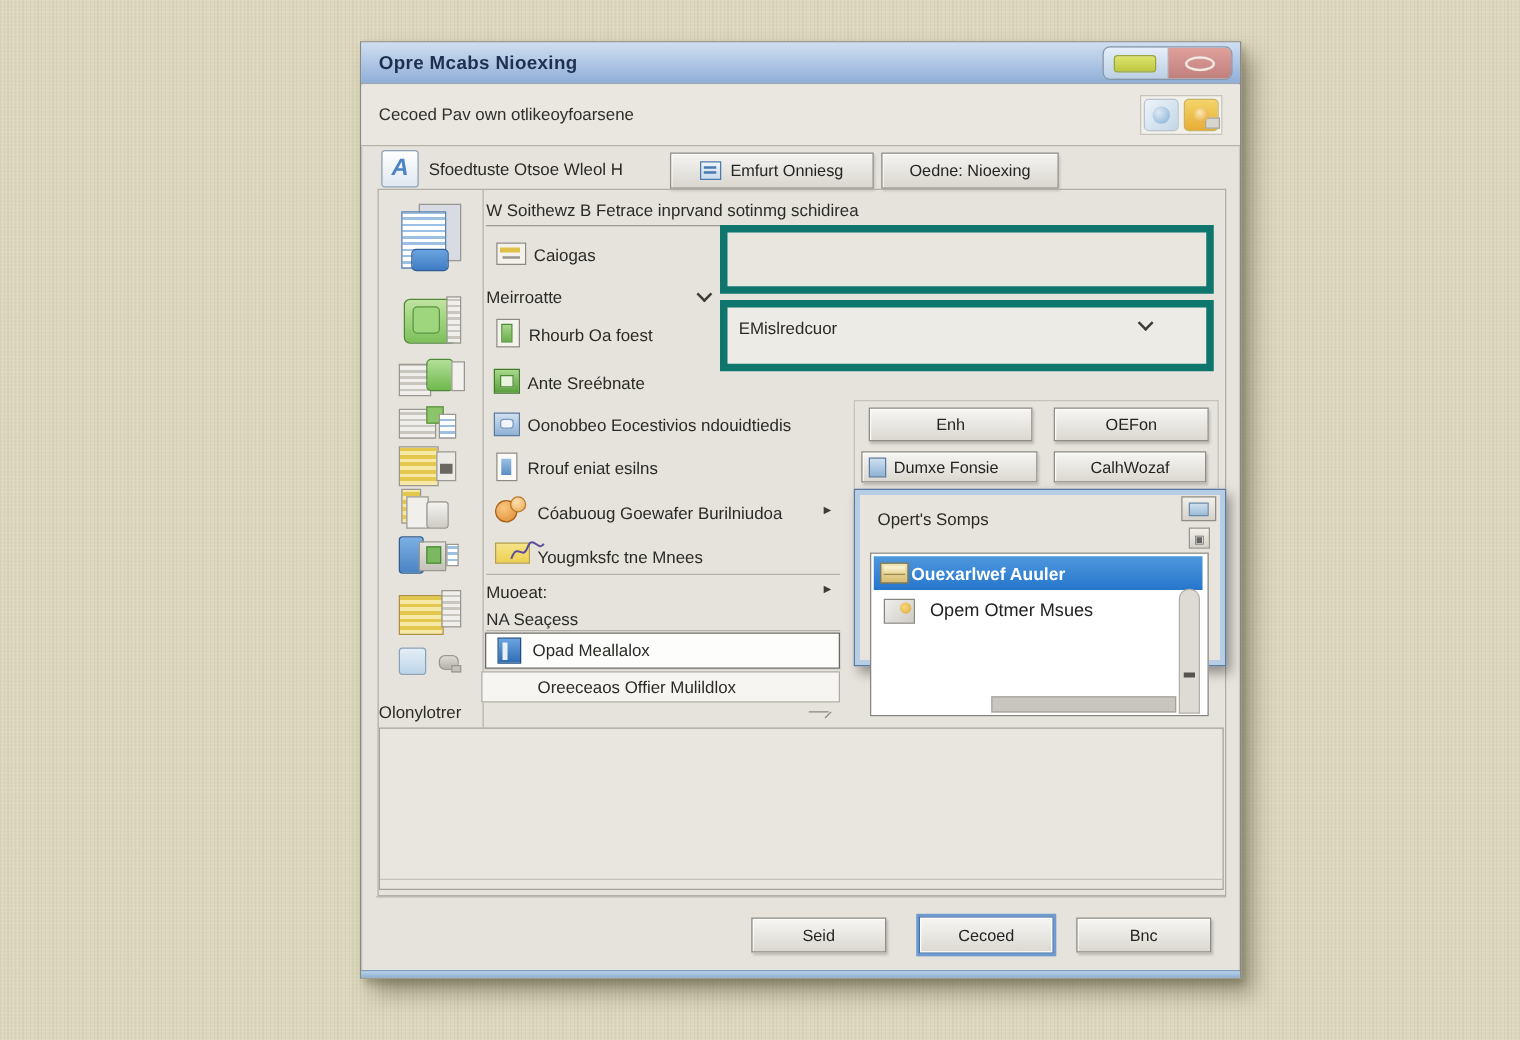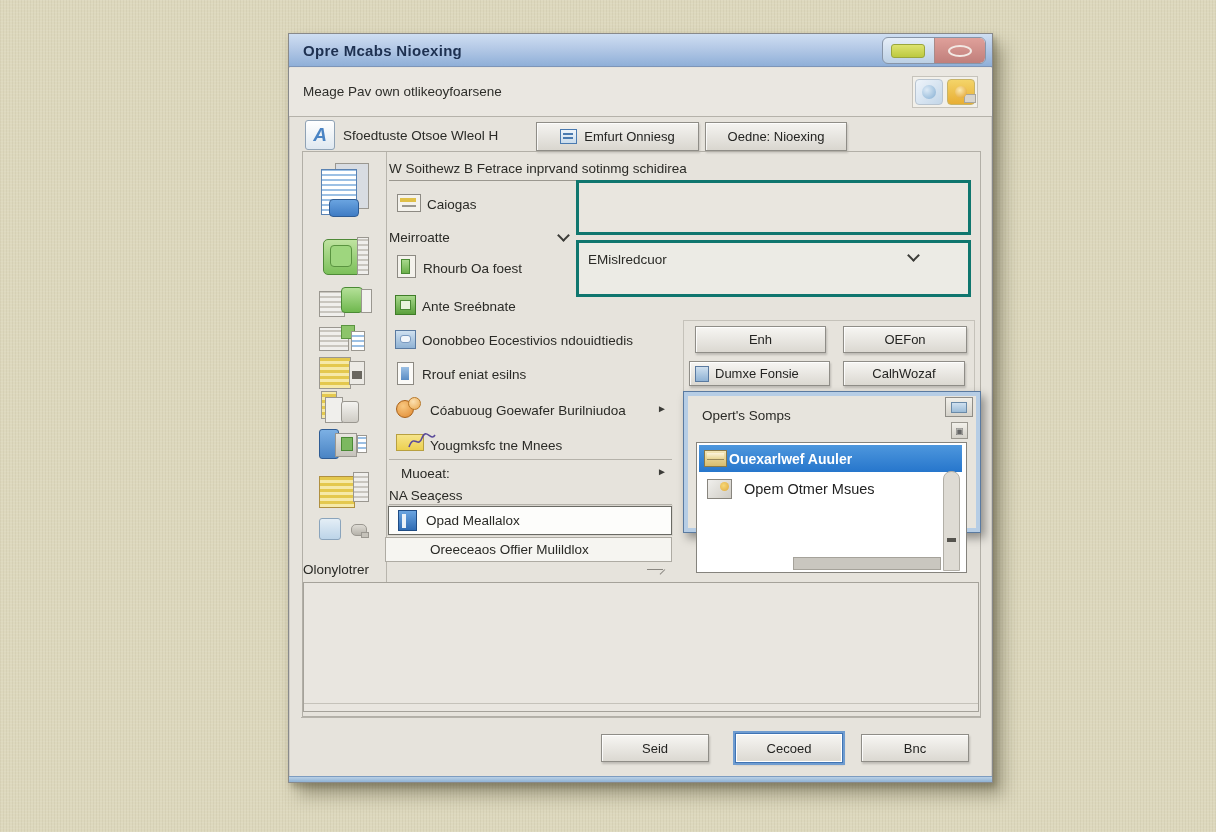--- a/index.html
+++ b/index.html
@@ -79,21 +79,21 @@
   .stripes-blue { background:repeating-linear-gradient(0deg,#ffffff 0 3px,#9cc0e4 3px 5px); }
   .stripes-yellow { background:repeating-linear-gradient(0deg,#f6e9a8 0 3px,#e4c84e 3px 6px); }
   .stripes-gray { background:repeating-linear-gradient(0deg,#f0efec 0 3px,#c9c6bf 3px 5px); }
 
   
   .row-label { font-size:13.5px; color:#2a2a26; white-space:nowrap; }
   .mini { position:absolute; border:1px solid #8d8a83; }
   .chev { display:inline-block; width:9px; height:9px; border-right:2px solid #3c3c38; border-bottom:2px solid #3c3c38; transform:rotate(45deg); }
   .subarrow { font-size:10px; color:#3c3c38; }
   .hline { background:#b5b2aa; height:1px; }
-  .fieldbox { border:3px solid #0f766e; background:rgba(238,236,230,.35); }
+  .fieldbox { border:6px solid #0f766e; background:rgba(238,236,230,.35); }
 
   .sel-row { left:99px; top:472px; width:284px; height:29px; background:#fdfdfb; border:1px solid #6a6a64;
     box-shadow:0 0 0 1px #d8d5ce; display:flex; align-items:center; gap:9px; padding-left:9px; }
   .sub-row { left:96px; top:503px; width:287px; height:25px; background:#f6f5f1; border:1px solid #aeaba3;
     display:flex; align-items:center; padding-left:44px; }
 
   
   .btn { background:linear-gradient(#f7f6f3,#dbd8d1); border:1px solid #8f8d87;
     box-shadow:inset 1px 1px 0 rgba(255,255,255,.85), 1px 2px 2px rgba(0,0,0,.18);
     display:flex; align-items:center; justify-content:center; font-size:13px; color:#242422; cursor:default; }
@@ -142,21 +142,21 @@
       <div class="min-zone">
         <div class="min-glyph"></div>
       </div>
       <div class="close-zone">
         <div class="close-glyph"></div>
       </div>
     </div>
   </div>
 
   <div class="abs header-strip">
-    <div class="abs subtitle-text">Meage Pav own otlikeoyfoarsene</div>
+    <div class="abs subtitle-text">Cecoed Pav own otlikeoyfoarsene</div>
     <div class="abs hdr-icons">
       <div class="hdr-icon-blue"></div>
       <div class="hdr-icon-orange">
         <div class="hdr-icon-tag"></div>
       </div>
     </div>
   </div>
 
   <div class="abs app-icon">A</div>
   <div class="abs app-label row-label">Sfoedtuste Otsoe Wleol H</div>
@@ -262,21 +262,21 @@
   <div class="abs row-label" style="left:141px; top:369px;">Cóabuoug Goewafer Burilniudoa</div>
   <span class="abs subarrow" style="left:368px; top:369px;">►</span>
 
   <div class="mini abs" style="left:107px; top:400px; width:28px; height:17px; background:linear-gradient(#f6e48a,#ecd050); border-color:#b8a040;"></div>
   <svg class="abs" style="left:118px; top:396px;" width="30" height="22">
     <path d="M2 17 C7 3, 11 19, 15 8 S 24 12, 28 5" stroke="#5a4a9a" fill="none" stroke-width="1.6"></path>
   </svg>
   <div class="abs row-label" style="left:141px; top:404px;">Yougmksfc tne Mnees</div>
   <div class="abs hline" style="left:100px; top:425px; width:283px;"></div>
 
-  <div class="abs row-label" style="left:112px; top:432px;">Muoeat:</div>
+  <div class="abs row-label" style="left:100px; top:432px;">Muoeat:</div>
   <span class="abs subarrow" style="left:368px; top:432px;">►</span>
 
   <div class="abs row-label" style="left:100px; top:454px;">NA Seaçess</div>
   <div class="abs hline" style="left:100px; top:470px; width:283px;"></div>
 
   <div class="abs sel-row">
     <span class="mini" style="position:relative; width:19px; height:21px; background:linear-gradient(#6aa4e0,#2f6cb4); border-color:#1f4c84;">
       <span style="position:absolute; left:3px; top:3px; width:4px; height:14px; background:#e8f0f8;"></span>
     </span>
     <span class="row-label">Opad Meallalox</span>

